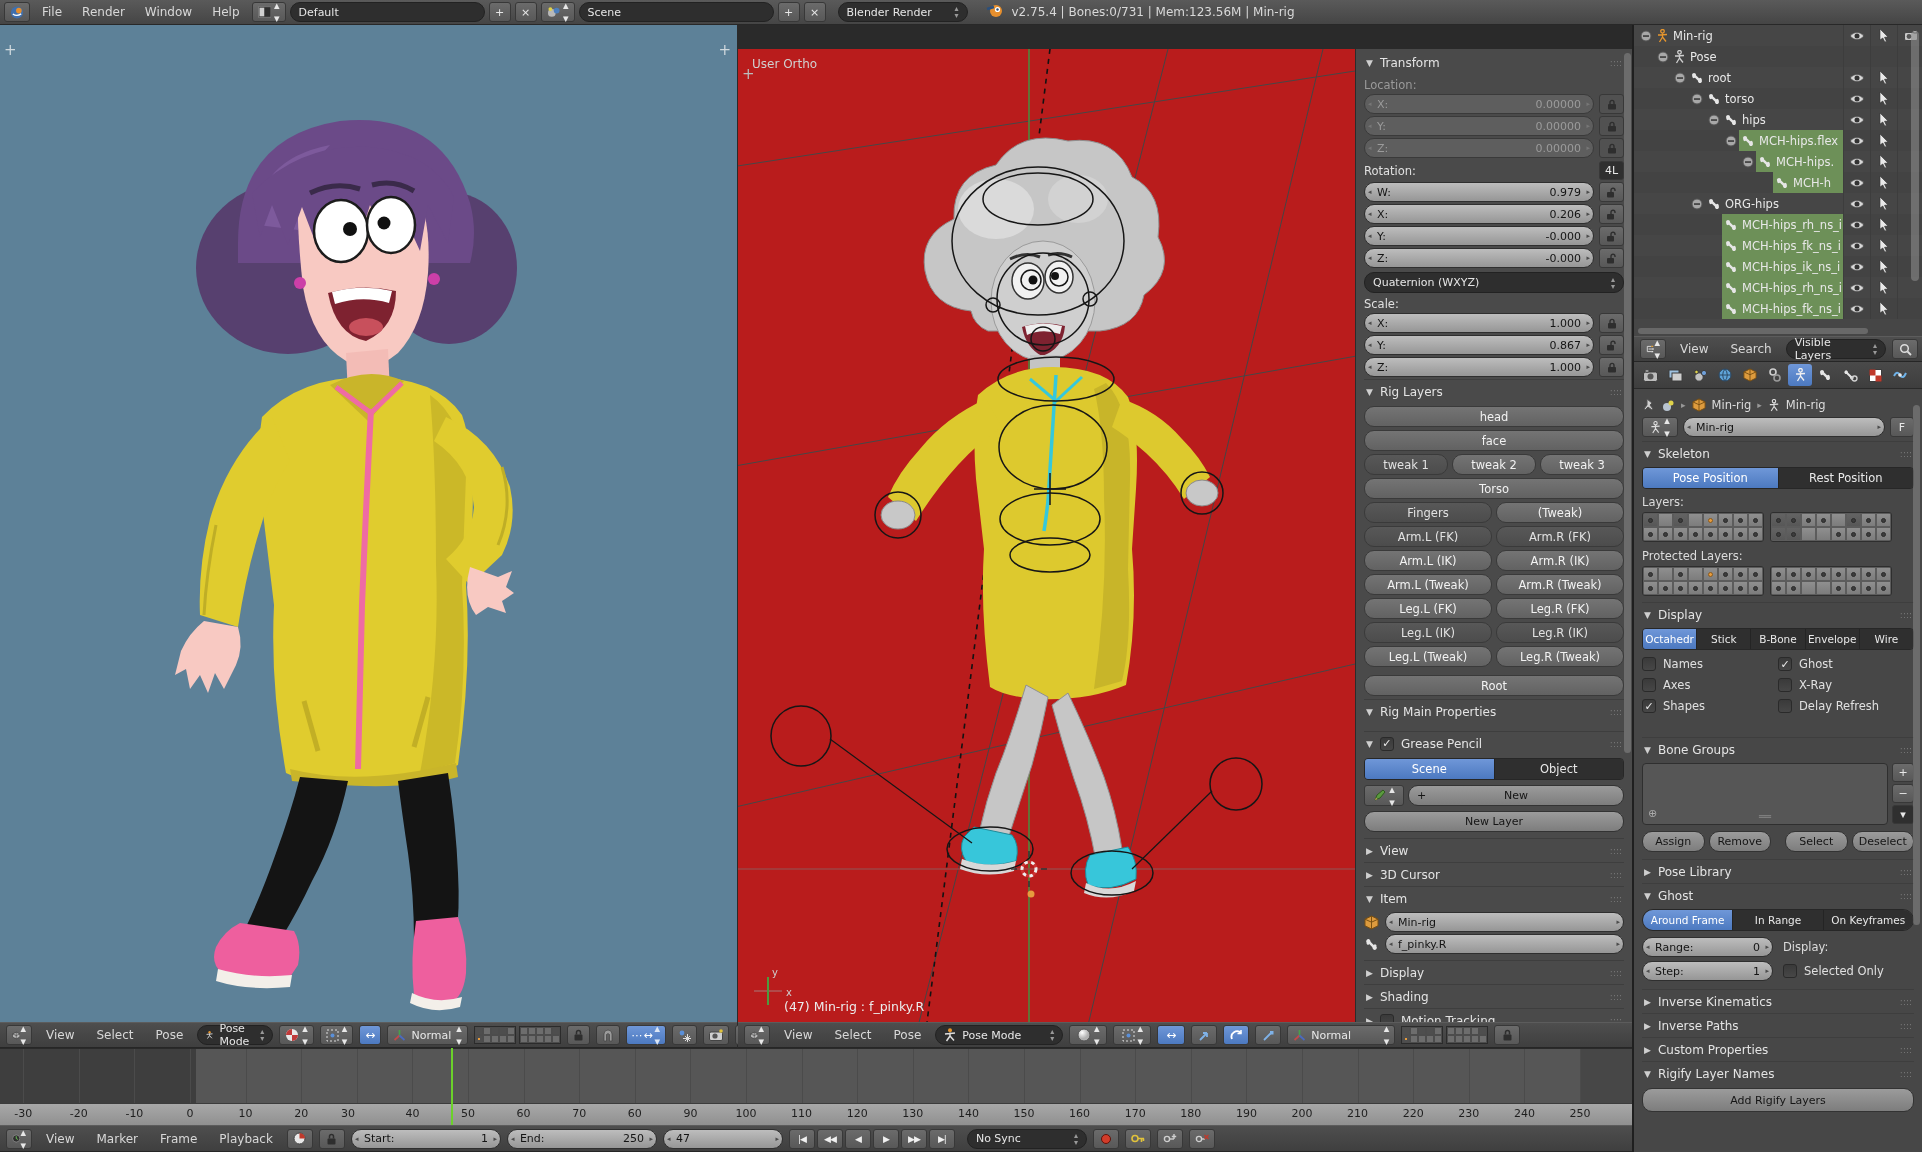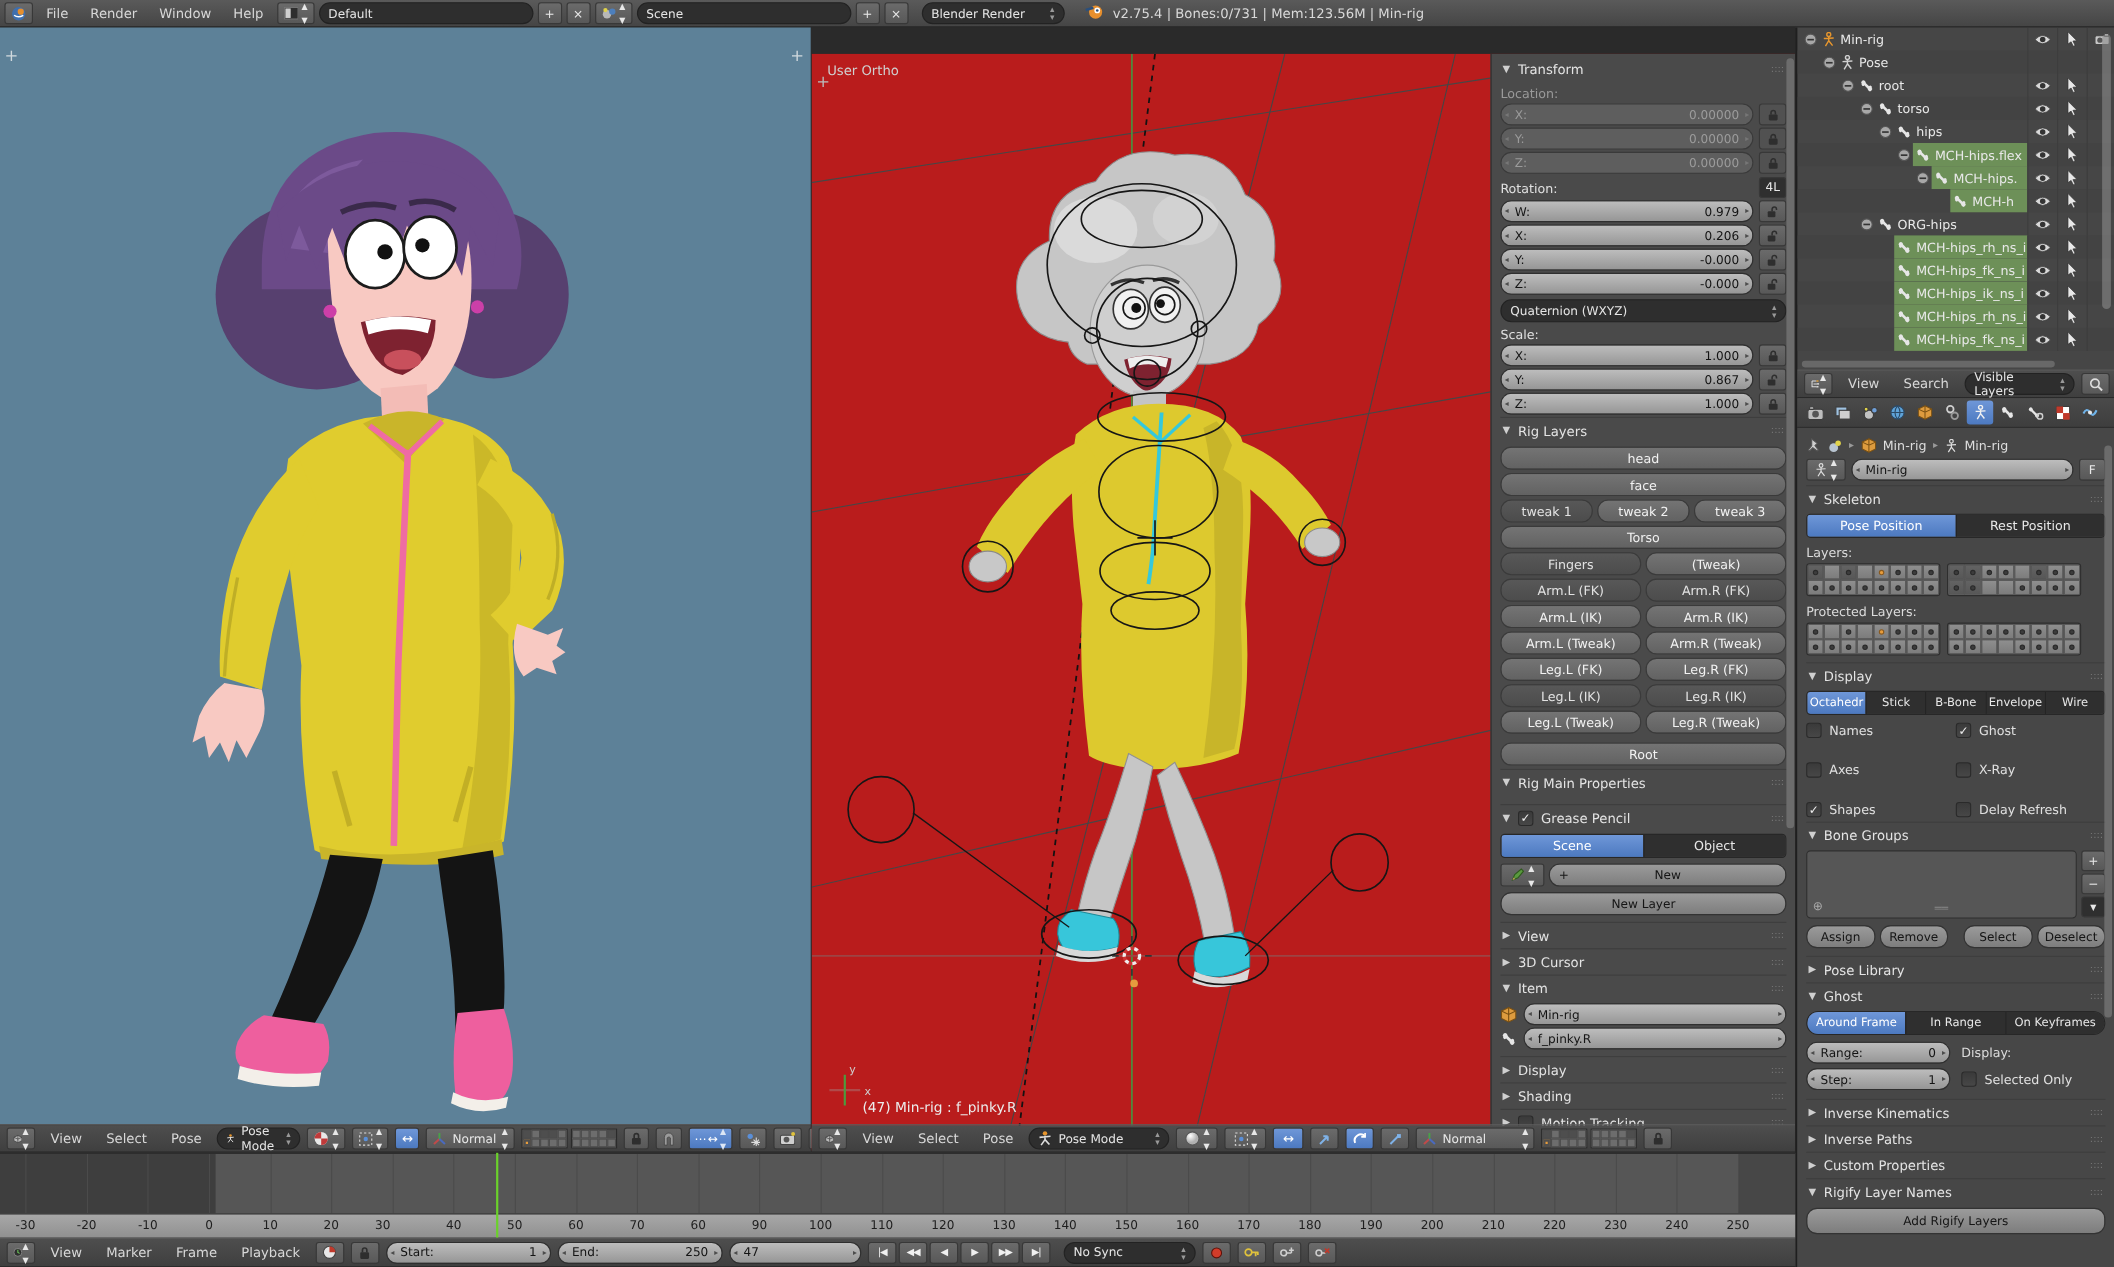--- a/index.html
+++ b/index.html
@@ -1592,21 +1592,21 @@
           <span>Display</span>
           <span class="grip">::::</span>
         </div>
       <div class="seg" id="display-modes" style="margin:2px 0 7px 0;">
           <div class="on" style="font-size: 10.5px;">Octahedr</div>
           <div style="font-size: 10.5px;">Stick</div>
           <div style="font-size: 10.5px;">B-Bone</div>
           <div style="font-size: 10.5px;">Envelope</div>
           <div style="font-size: 10.5px;">Wire</div>
         </div>
-      <div id="display-checks" style="display:grid;grid-template-columns:1fr 1fr;row-gap:22px;margin-bottom:4px;">
+      <div id="display-checks" style="display:grid;grid-template-columns:1fr 1fr;row-gap:7px;margin-bottom:24px;">
           <div style="display: flex; align-items: center;">
             <span class="chk"></span>
             <span class="chklbl">Names</span>
           </div>
           <div style="display: flex; align-items: center;">
             <span class="chk on">✓</span>
             <span class="chklbl">Ghost</span>
           </div>
           <div style="display: flex; align-items: center;">
             <span class="chk"></span>

